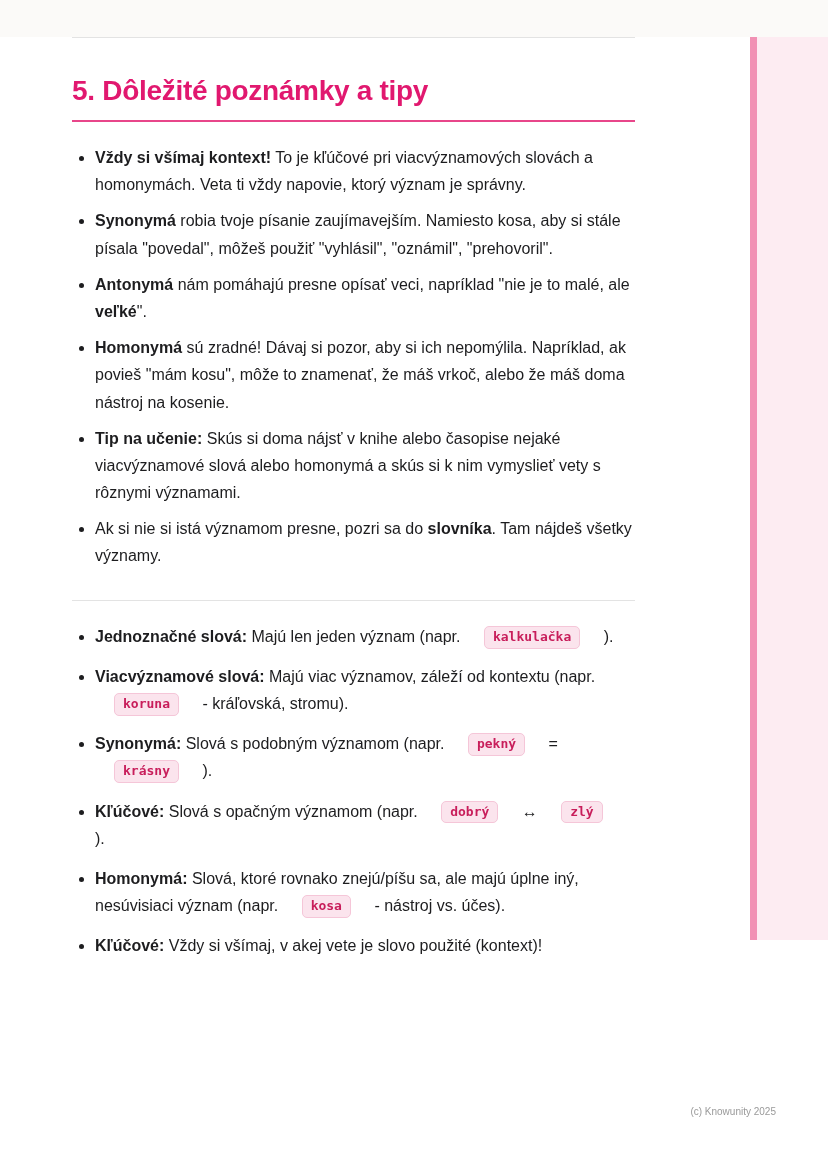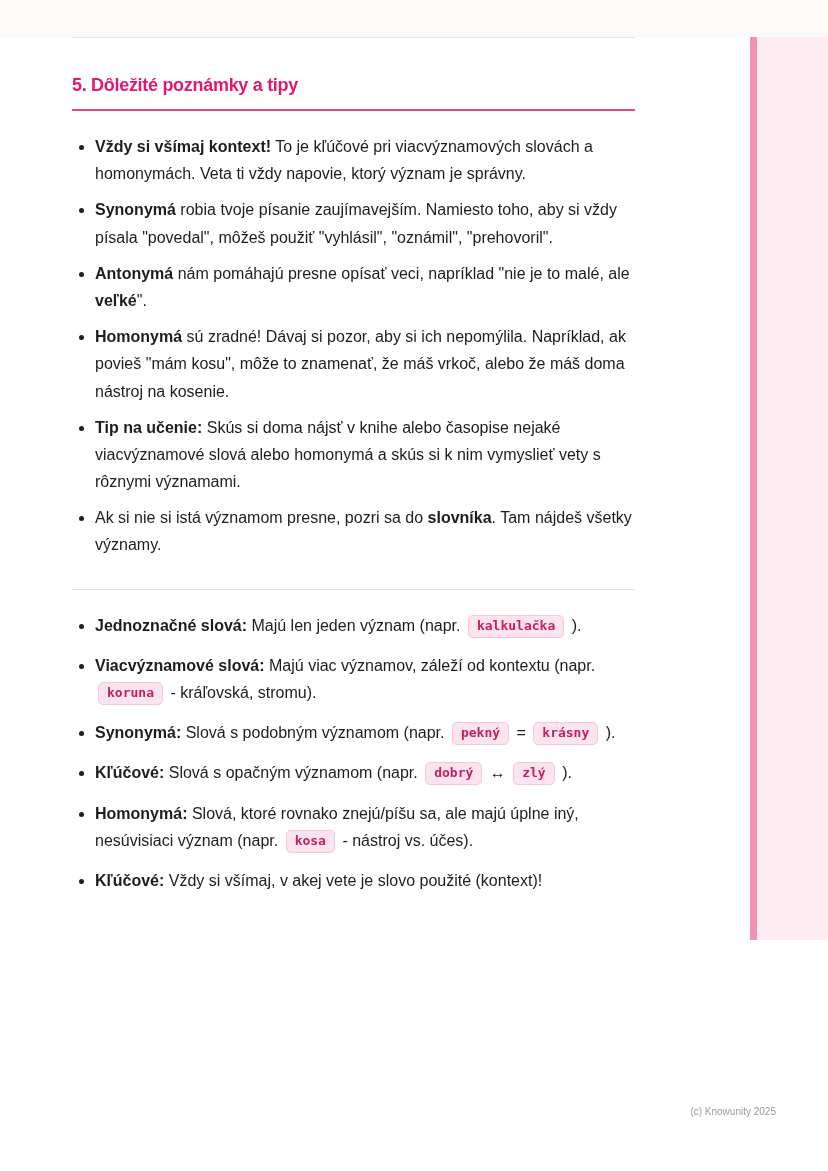--- a/index.html
+++ b/index.html
@@ -20,39 +20,39 @@
     background:#ffffff;
     font-family:"Liberation Sans", sans-serif;
     color:var(--body-text);
   }
   .top-strip{position:absolute;left:0;top:0;width:828px;height:37px;background:#fbfaf8;}
   .top-hairline{position:absolute;left:72px;top:37px;width:563px;height:1px;background:var(--divider);}
   .side-line{position:absolute;left:750px;top:37px;width:7px;height:903px;background:var(--side-line);}
   .side-band{position:absolute;left:757px;top:37px;width:71px;height:903px;background:var(--side-band);}
   .content{position:absolute;left:72px;top:37px;width:563px;}
   h2{
-    font-size:18px;font-weight:bold;color:var(--accent);
+    font-size:28px;font-weight:bold;color:var(--accent);
     margin:38px 0 8px 0;padding:0 0 13px 0;
     border-bottom:2px solid var(--heading-rule);
     letter-spacing:-0.3px;
   }
   ul{margin:22px 0 0 0;padding:0 0 0 23px;list-style:disc;}
   li{margin-bottom:9px;font-size:16px;line-height:1.7;}
   ul.summary li{margin-bottom:13px;}
   .b{font-weight:bold;}
   .code-chip{
     display:inline-block;
     font-family:"DejaVu Sans Mono", monospace;
     font-size:13px;font-weight:bold;
     color:var(--code-text);
     background:var(--code-bg);
     border:1px solid var(--code-border);
     border-radius:5px;
     padding:2px 8px;
-    margin:0 3px;
+    margin:0 19px;
     line-height:1.3;
     vertical-align:1px;
   }
   .section-divider{height:1px;background:var(--divider);margin:30px 0 0 0;border:none;}
   .footer{
     position:absolute;right:52px;bottom:54px;
     font-size:10px;color:var(--footer-text);
   }
 </style>
 </head>
@@ -60,21 +60,21 @@
 
 <div class="top-strip"></div>
 <div class="top-hairline"></div>
 
 <div class="content">
 
   <section>
     <h2>5. Dôležité poznámky a tipy</h2>
     <ul class="notes">
         <li><span class="b">Vždy si všímaj kontext!</span><span> To je kľúčové pri viacvýznamových slovách a homonymách. Veta ti vždy napovie, ktorý význam je správny.</span></li>
-        <li><span class="b">Synonymá</span><span> robia tvoje písanie zaujímavejším. Namiesto toho, aby si vždy písala "povedal", môžeš použiť "vyhlásil", "oznámil", "prehovoril".</span></li>
+        <li><span class="b">Synonymá</span><span> robia tvoje písanie zaujímavejším. Namiesto kosa, aby si stále písala "povedal", môžeš použiť "vyhlásil", "oznámil", "prehovoril".</span></li>
         <li><span class="b">Antonymá</span><span> nám pomáhajú presne opísať veci, napríklad "nie je to malé, ale </span><span class="b">veľké</span><span>".</span></li>
         <li><span class="b">Homonymá</span><span> sú zradné! Dávaj si pozor, aby si ich nepomýlila. Napríklad, ak povieš "mám kosu", môže to znamenať, že máš vrkoč, alebo že máš doma nástroj na kosenie.</span></li>
         <li><span class="b">Tip na učenie:</span><span> Skús si doma nájsť v knihe alebo časopise nejaké viacvýznamové slová alebo homonymá a skús si k nim vymyslieť vety s rôznymi významami.</span></li>
         <li><span>Ak si nie si istá významom presne, pozri sa do </span><span class="b">slovníka</span><span>. Tam nájdeš všetky významy.</span></li>
       </ul>
   </section>
 
   <div class="section-divider"></div>
 
   <section>

